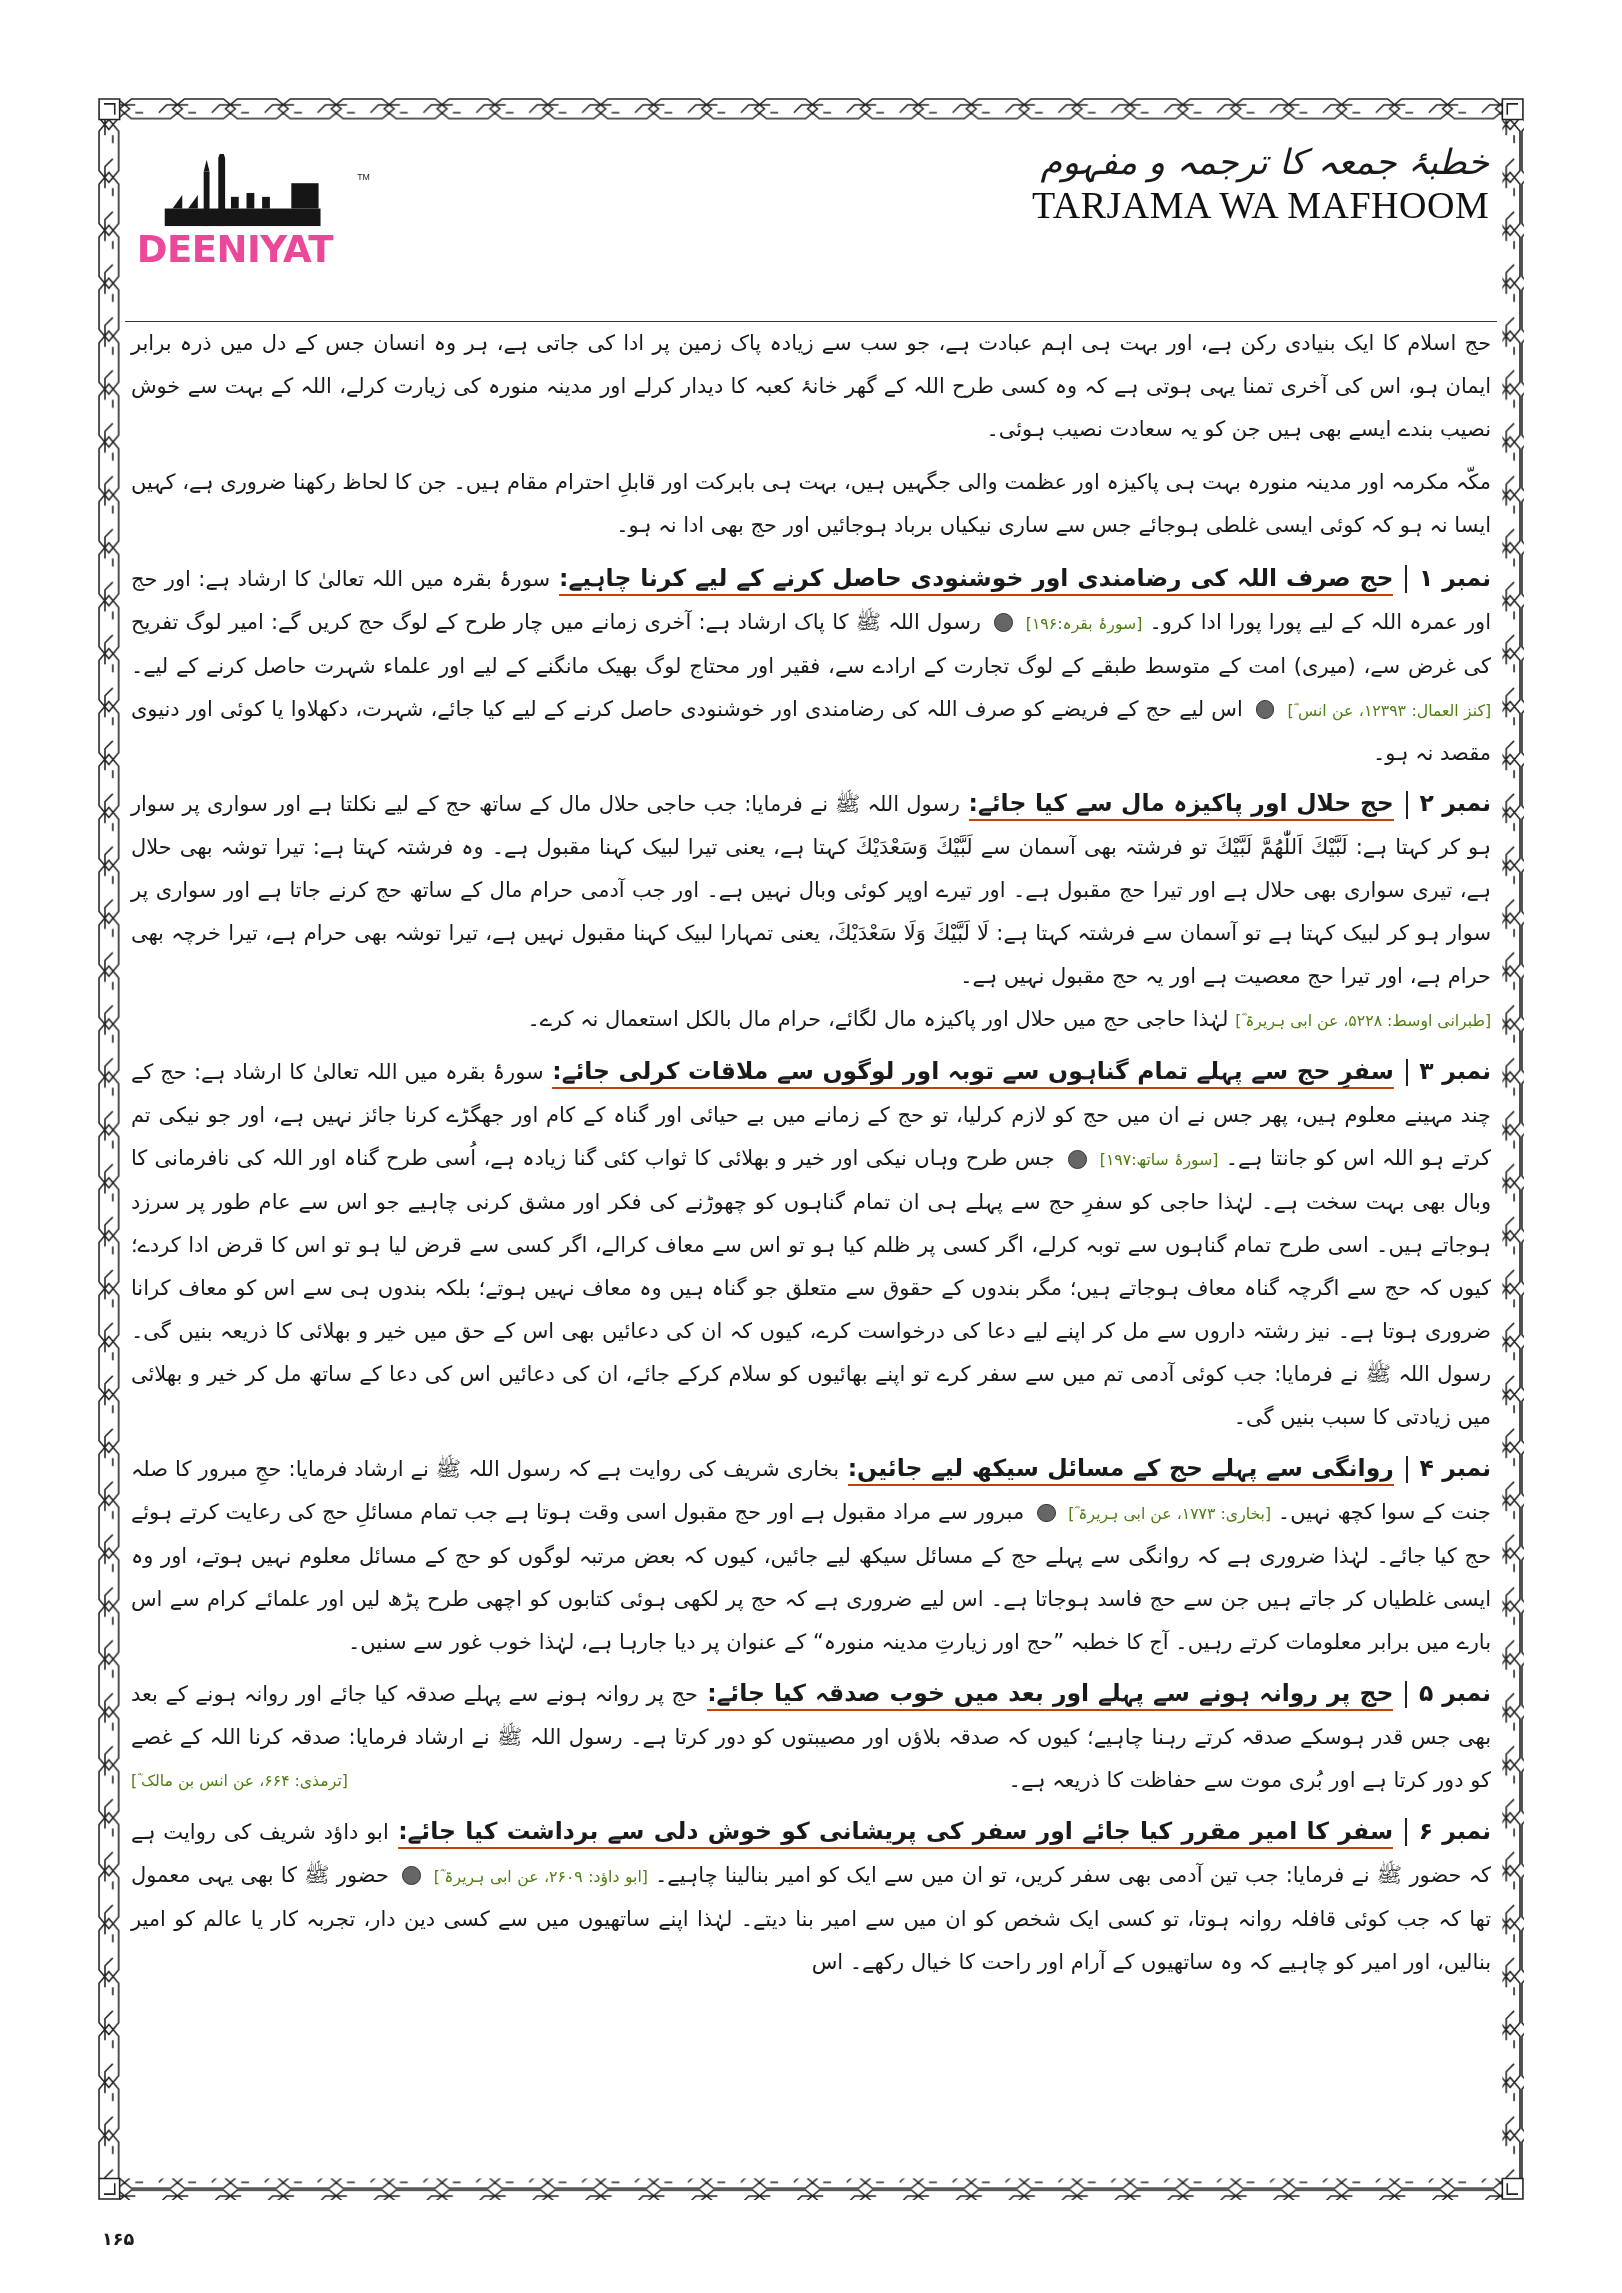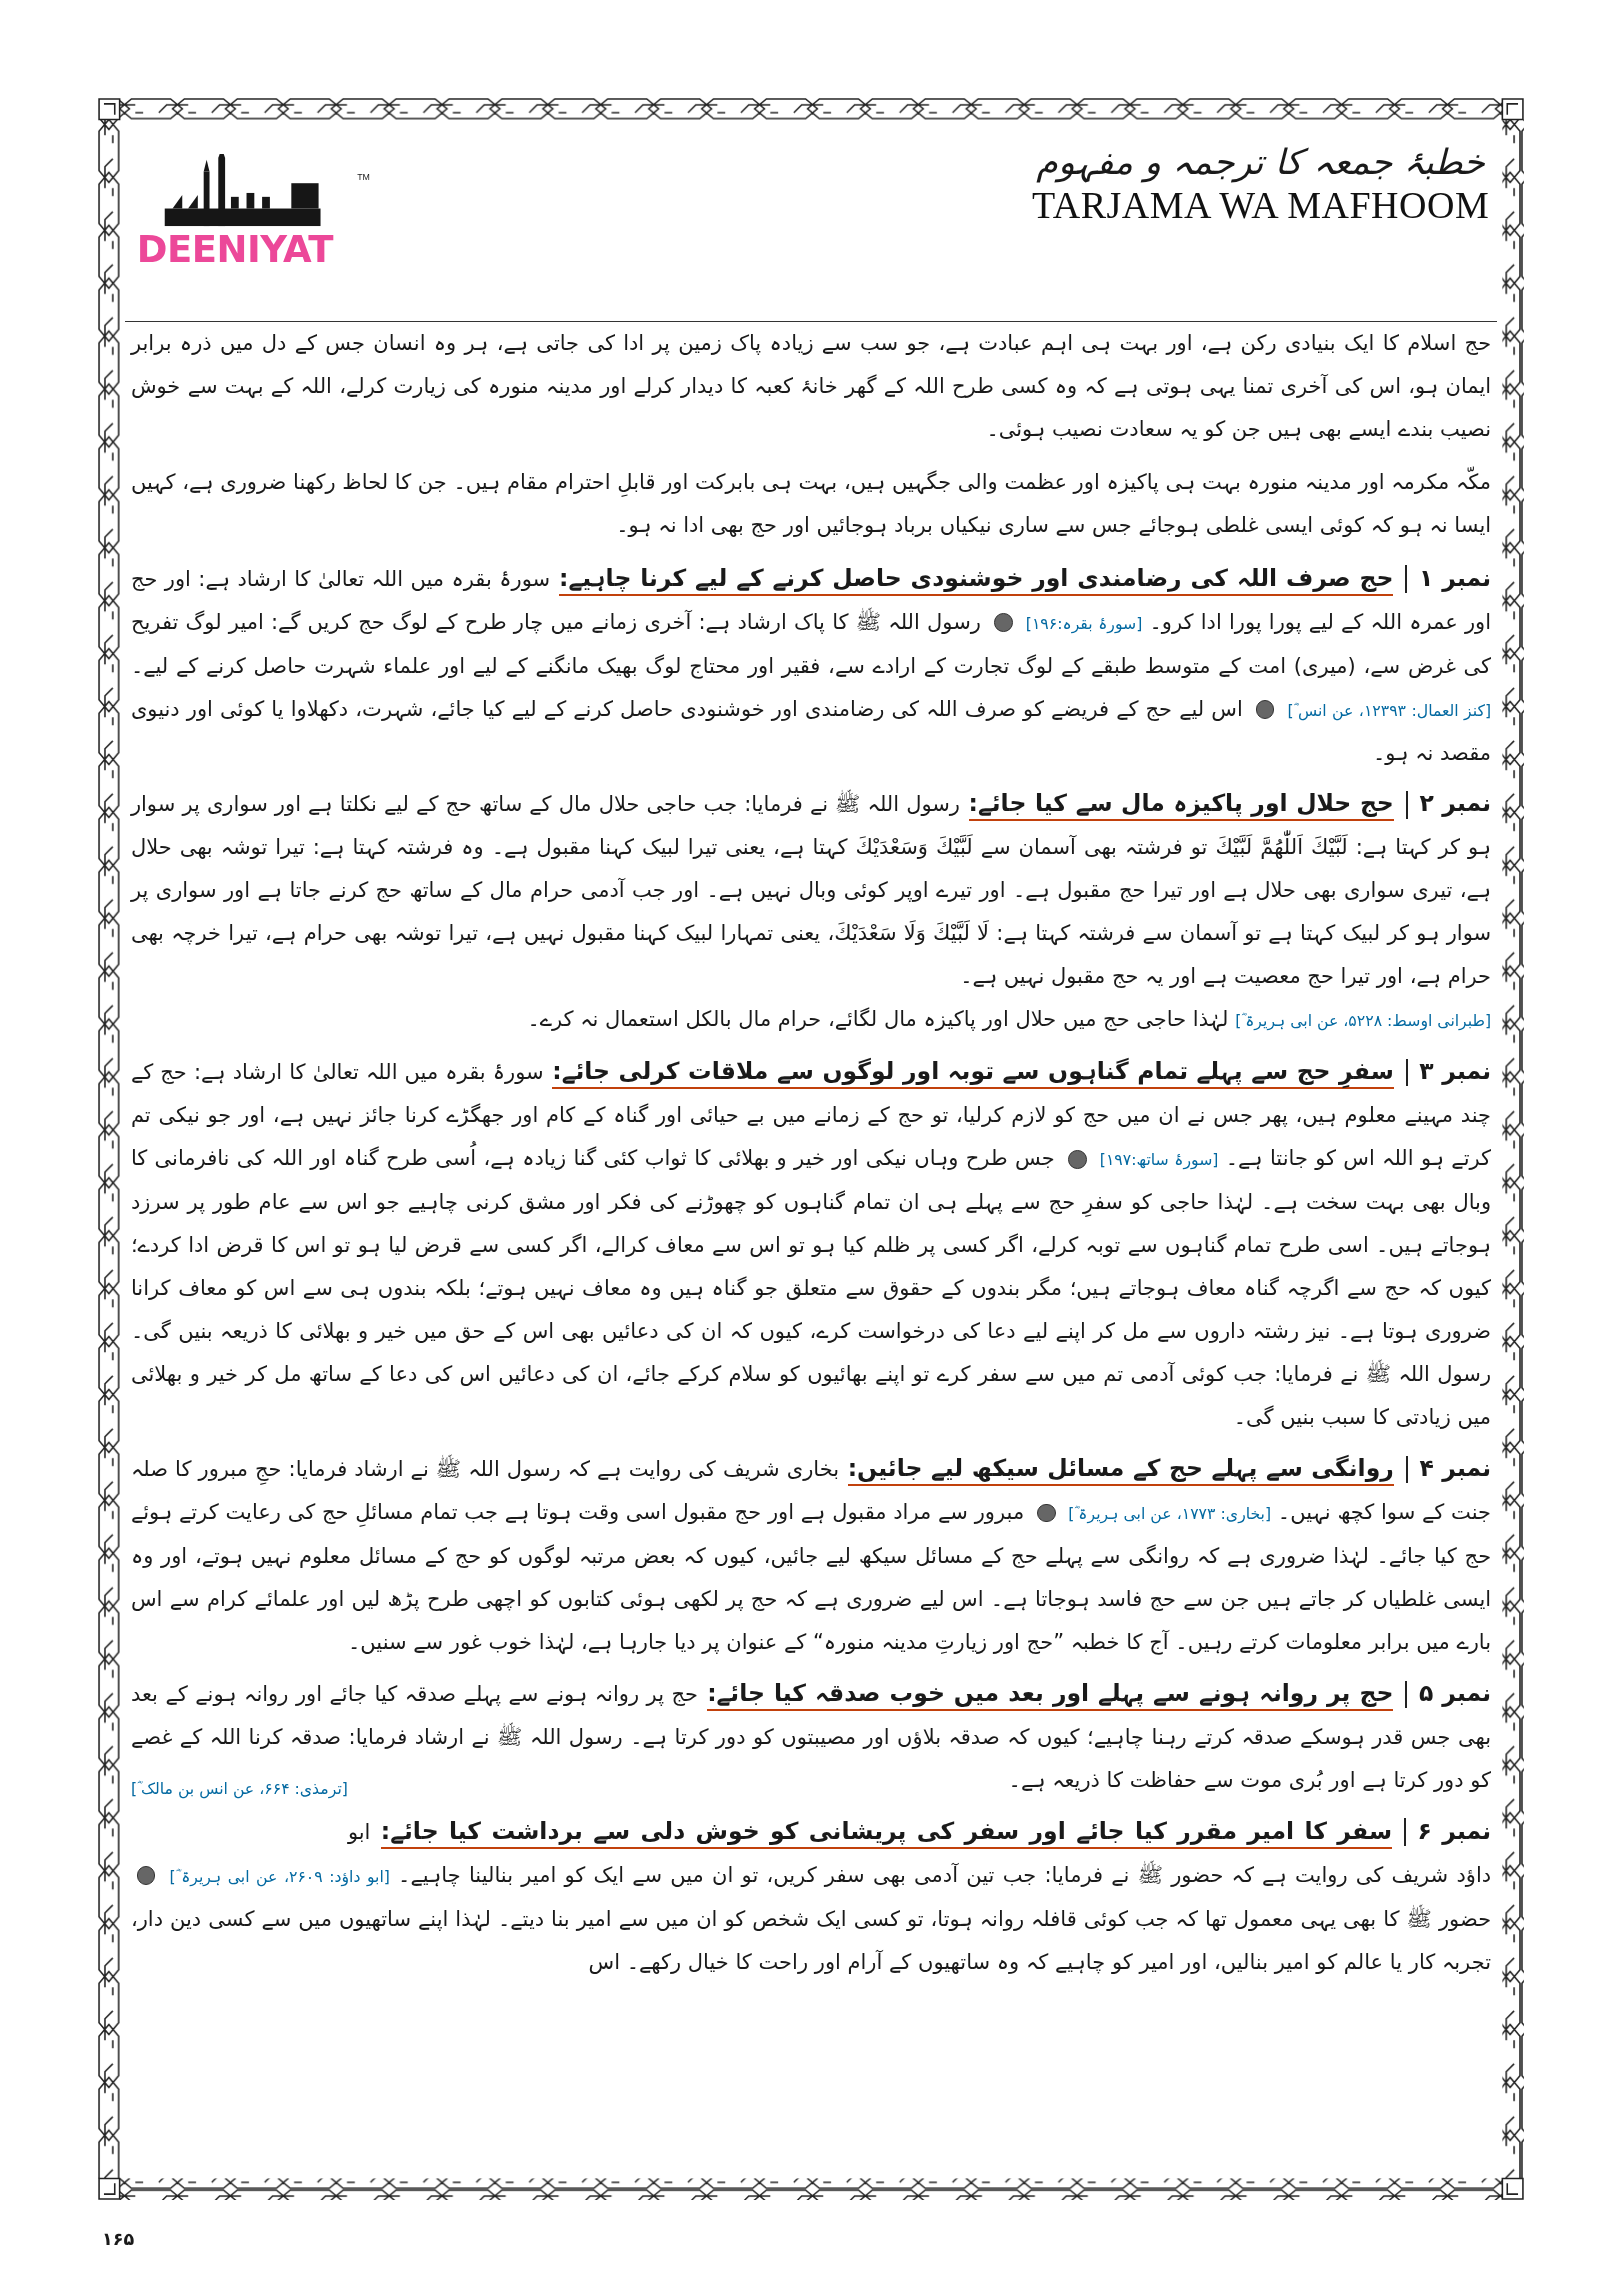--- a/index.html
+++ b/index.html
@@ -11,35 +11,35 @@
 
   .content { position: absolute; left: 125px; top: 125px; width: 1372px; height: 2049px; }
 
   
   .header { position: relative; height: 196px; border-bottom: 1.5px solid #333; text-decoration: underline; }
   .logo { position: absolute; left: 11.8px; top: 29px; width: 225px; }
   .logo-arabic { display: block; width: 167px; height: 74px; margin-left: 27.4px; position: relative; }
   .logo-tm { position: absolute; left: 193px; top: 17.6px; font-size: 8.8px; font-family: "Liberation Sans", sans-serif; }
   .logo-latin { font-family: "DejaVu Sans", sans-serif; font-weight: bold; font-size: 37px; letter-spacing: -0.5px; line-height: 39px; color: #ec4899; margin-top: 2px; }
 
-  .brand-right { position: absolute; right: 7.8px; top: 13.7px; text-align: center; }
+  .brand-right { position: absolute; right: 7.8px; top: 13.7px; text-align: right; }
   .brand-urdu { font-family: "DejaVu Serif", serif; font-size: 35px; font-style: italic; direction: rtl; line-height: 47px; }
   .brand-en { font-family: "Liberation Serif", serif; font-size: 38px; line-height: 39px; letter-spacing: 0.5px; color: #111; }
 
   .title { text-align: center; direction: rtl; font-family: "DejaVu Sans", sans-serif; font-weight: bold; font-size: 39px; margin: 17.6px 0 17.6px; }
 
   .body-text { direction: rtl; text-align: justify; font-family: "DejaVu Sans", sans-serif; font-size: 21px; line-height: 43px; padding: 0 5.9px; }
   .para { margin: 0 0 9.8px; text-align-last: right; }
 
   .section { margin: 0 0 7.8px; }
   .sec-head { font-weight: bold; font-size: 23.5px; }
   .sec-head .num { font-weight: bold; }
   .sec-head .bar { display: inline-block; width: 2px; height: 27.4px; background: #222; margin: 0 11.8px; vertical-align: middle; }
   .sec-head .heading { border-bottom: 2px solid #c2410c; padding-bottom: 2px; }
-  .ref { font-size: 15.7px; color: #0369a1; margin-top: 8px; }
+  .ref { font-size: 15.7px; color: #4d7c0f; }
   .bullet { display: inline-block; width: 16.7px; height: 16.7px; border-radius: 50%; background: #666; border: 1.5px solid #333; vertical-align: middle; margin: 0 5.9px; }
 
   .page-num { position: absolute; left: 102px; top: 2229px; font-family: "DejaVu Sans", sans-serif; font-weight: bold; font-size: 17.6px; text-align: right; }
 </style>
 </head>
 <body>
 
 <div class="frame">
   <svg width="1426" height="2102" viewBox="0 0 1455 2145" xmlns="http://www.w3.org/2000/svg">
     <defs>

